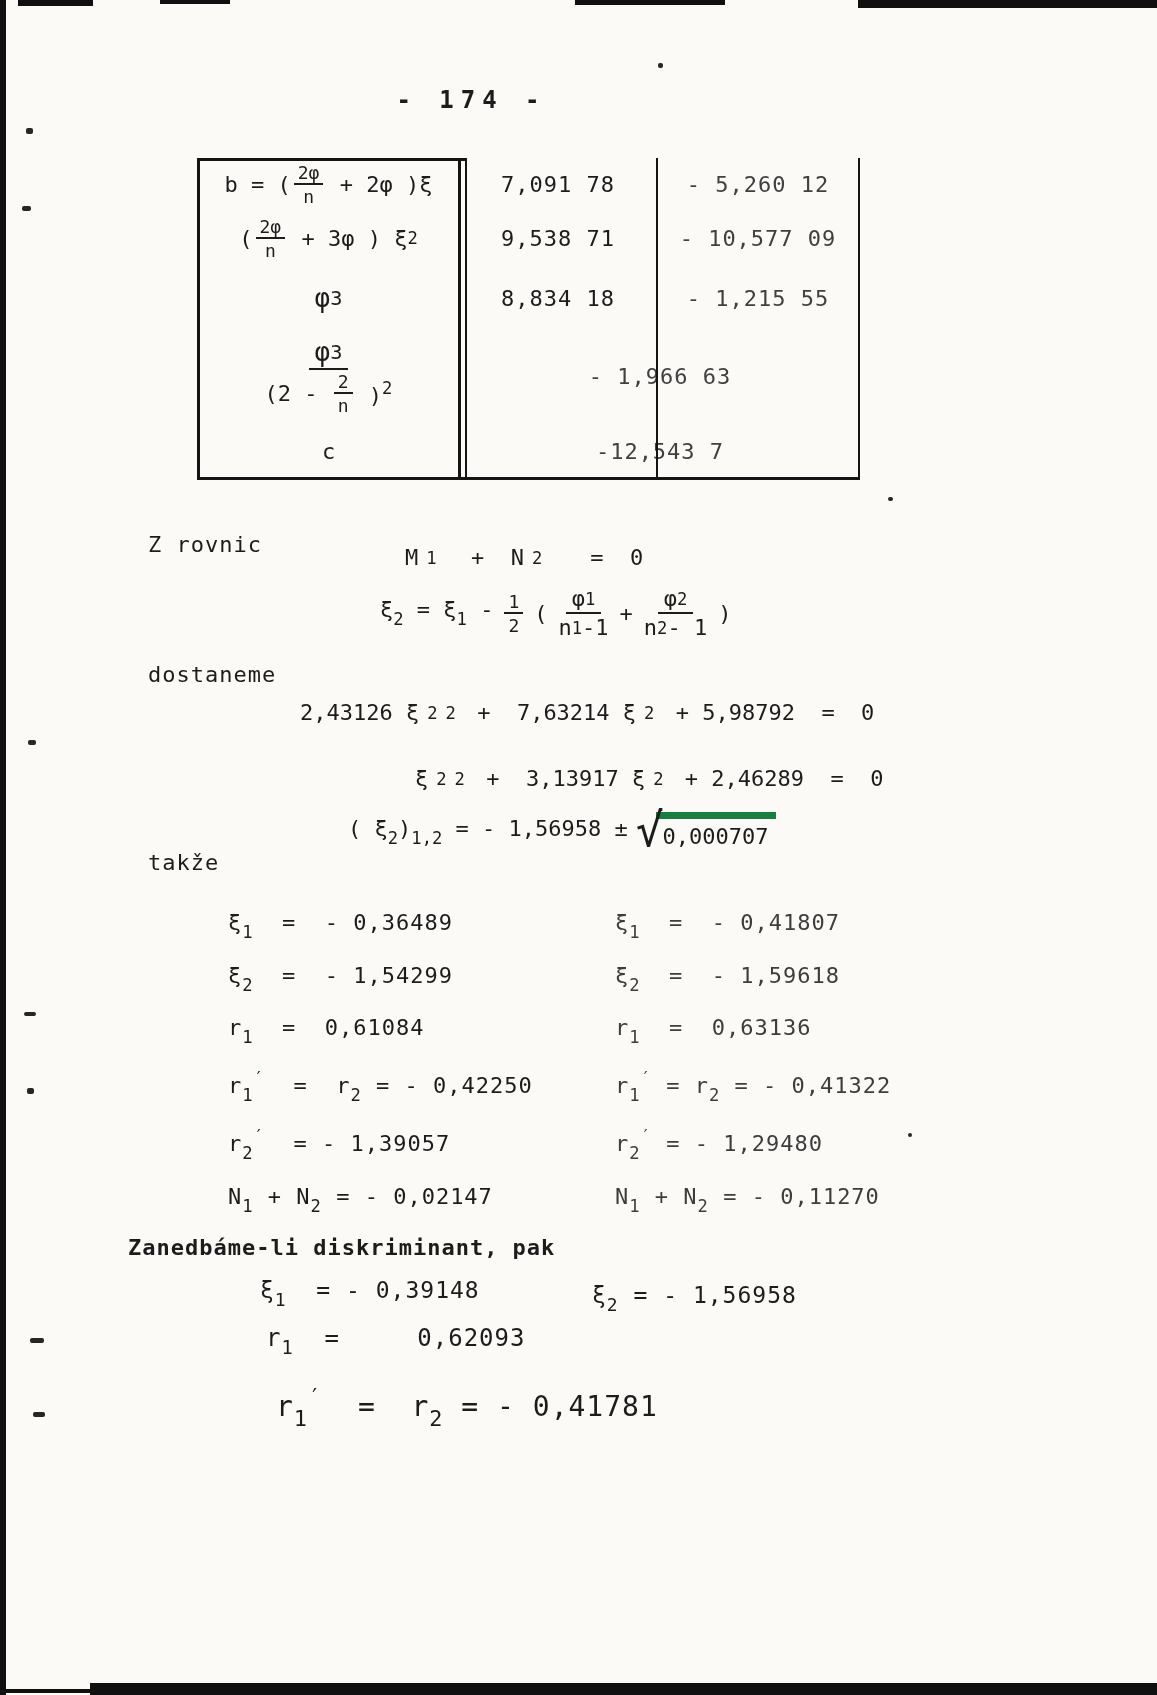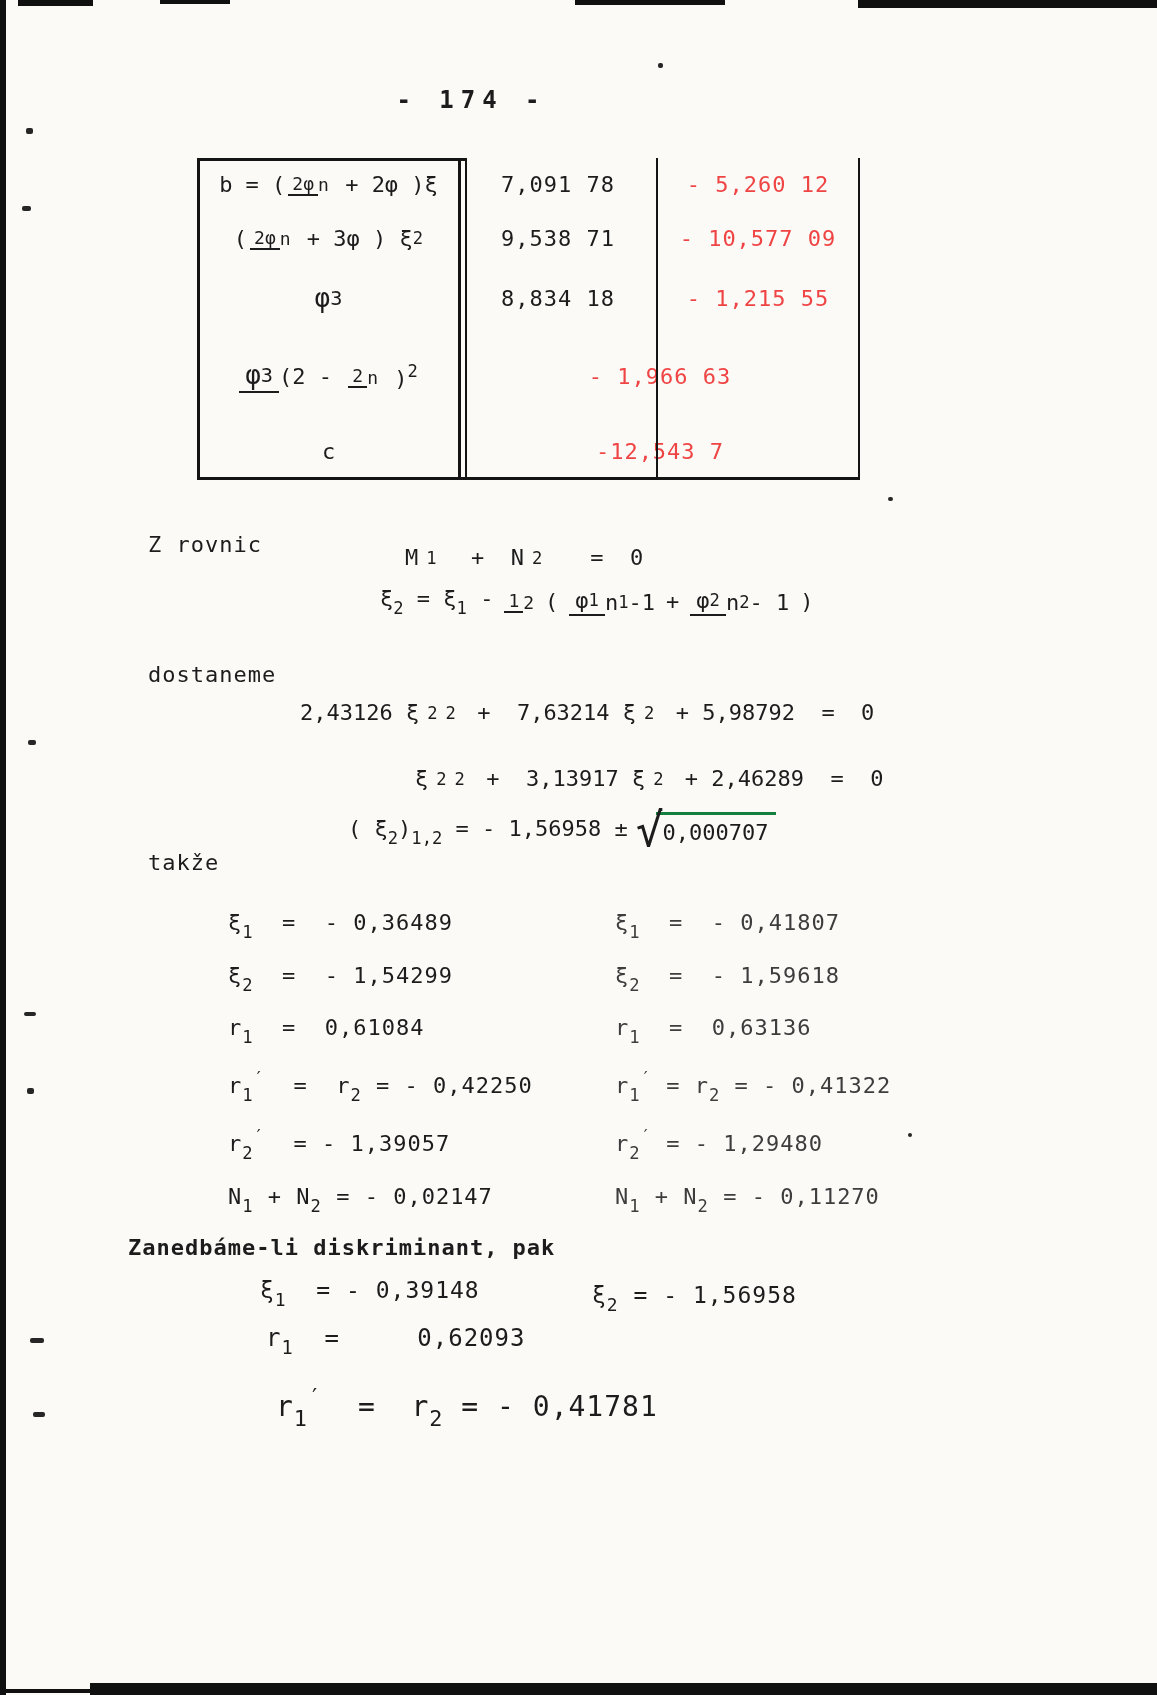--- a/index.html
+++ b/index.html
@@ -17,40 +17,40 @@
 
   .pagenum { font-size:24px; letter-spacing:7px; font-weight:bold; }
 
   
   .dtable { position:absolute; left:197px; top:158px; width:663px; height:322px; font-size:22px; }
   .tline { position:absolute; background:#141414; }
   .trow { display:flex; width:663px; }
   .cell { display:flex; align-items:center; justify-content:center; }
   .c1 { width:263px; }
   .c2 { width:196px; letter-spacing:1px; }
-  .c3 { flex:1; color:#ef4444; letter-spacing:1px; }
-
-  
-  .frac { display:inline-flex; align-items:center; text-align:right; vertical-align:middle; margin:0 3px; }
+  .c3 { flex:1; color:#404040; letter-spacing:1px; }
+
+  
+  .frac { display:inline-flex; flex-direction:column; align-items:center; text-align:right; vertical-align:middle; margin:0 3px; }
   .frac > .num { border-bottom:2px solid #1c1c1c; padding:0 6px 1px; display:inline-flex; align-items:center; justify-content:center; }
   .frac > .den { padding-top:1px; display:inline-flex; align-items:center; justify-content:center; }
   .frac.small { font-size:18px; }
   .frac.small > .num { border-bottom-width:2px; padding:0 4px; }
   .bigsym { font-size:26px; }
 
   sub { font-size:0.78em; vertical-align:-0.45em; }
   sup { font-size:0.78em; vertical-align:0.55em; }
 
   
   .eq { position:absolute; display:flex; align-items:center; gap:8px; font-size:22px; }
   .label { position:absolute; font-size:22px; letter-spacing:1px; }
 
   .sqrt { display:inline-flex; align-items:flex-start; }
   .sqrt .rad { font-size:46px; line-height:0.85; margin-right:-7px; transform:translateY(-1px); }
-  .sqrt .radicand { border-top:3px solid #15803d; padding:5px 8px 0 6px; font-size:22px; }
+  .sqrt .radicand { border-top:7px solid #15803d; padding:5px 8px 0 6px; font-size:22px; }
 
   
   .rescol { position:absolute; }
   .rline { font-size:22px; margin-bottom:21px; white-space:pre; letter-spacing:1px; }
   .rescol.right .rline { color:#3d3d3d; }
 
   .final-intro { font-size:22px; font-weight:bold; letter-spacing:1px; }
   .fline { font-size:23px; white-space:pre; letter-spacing:1px; }
 </style>
 </head>

